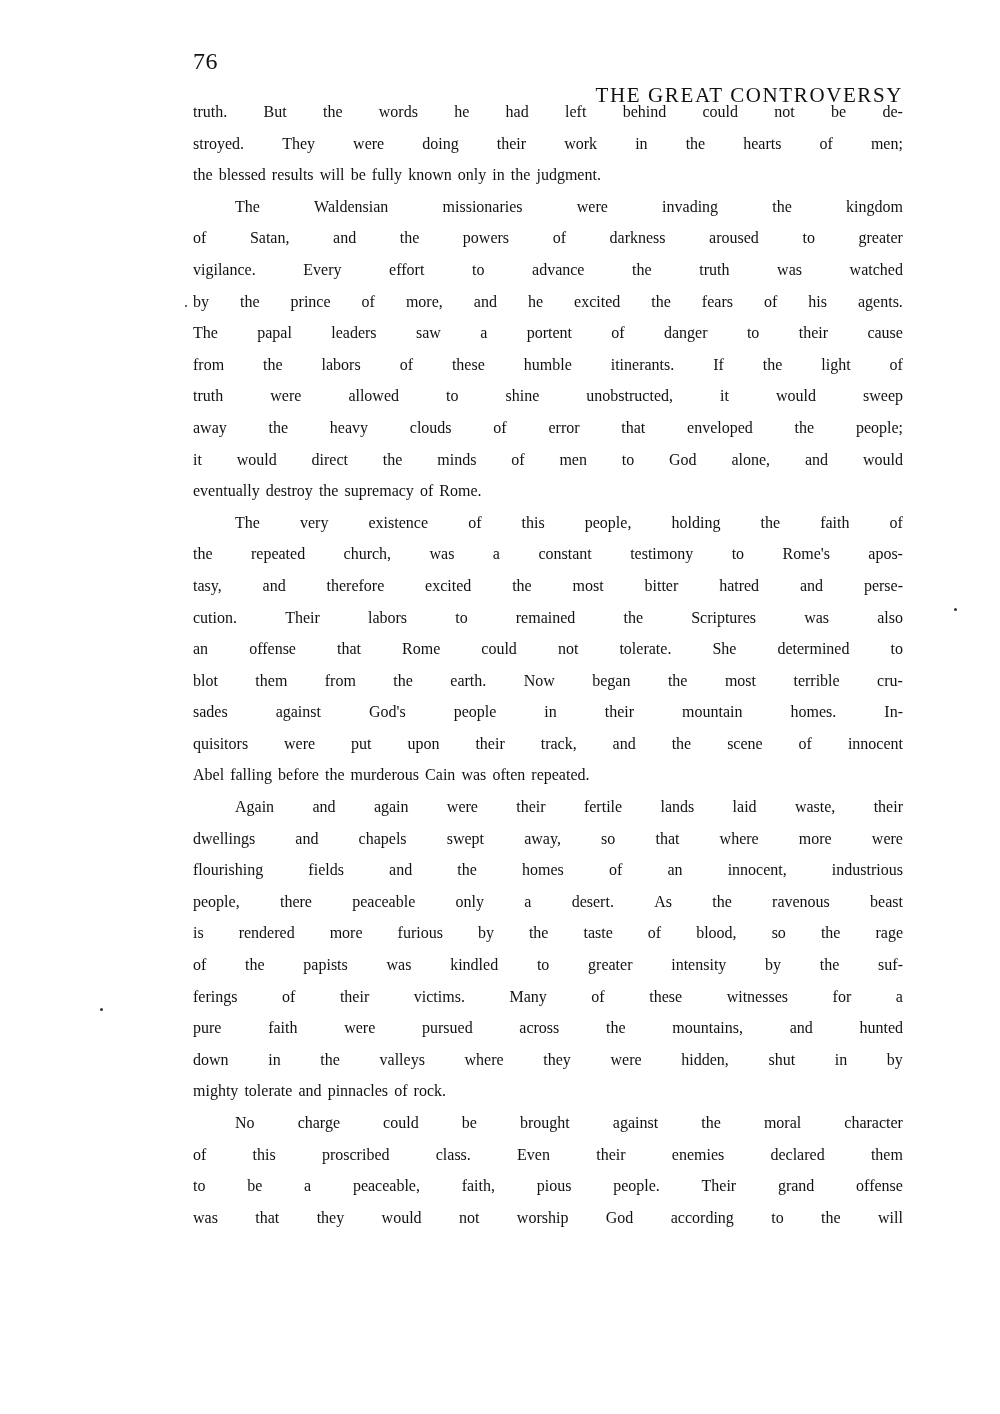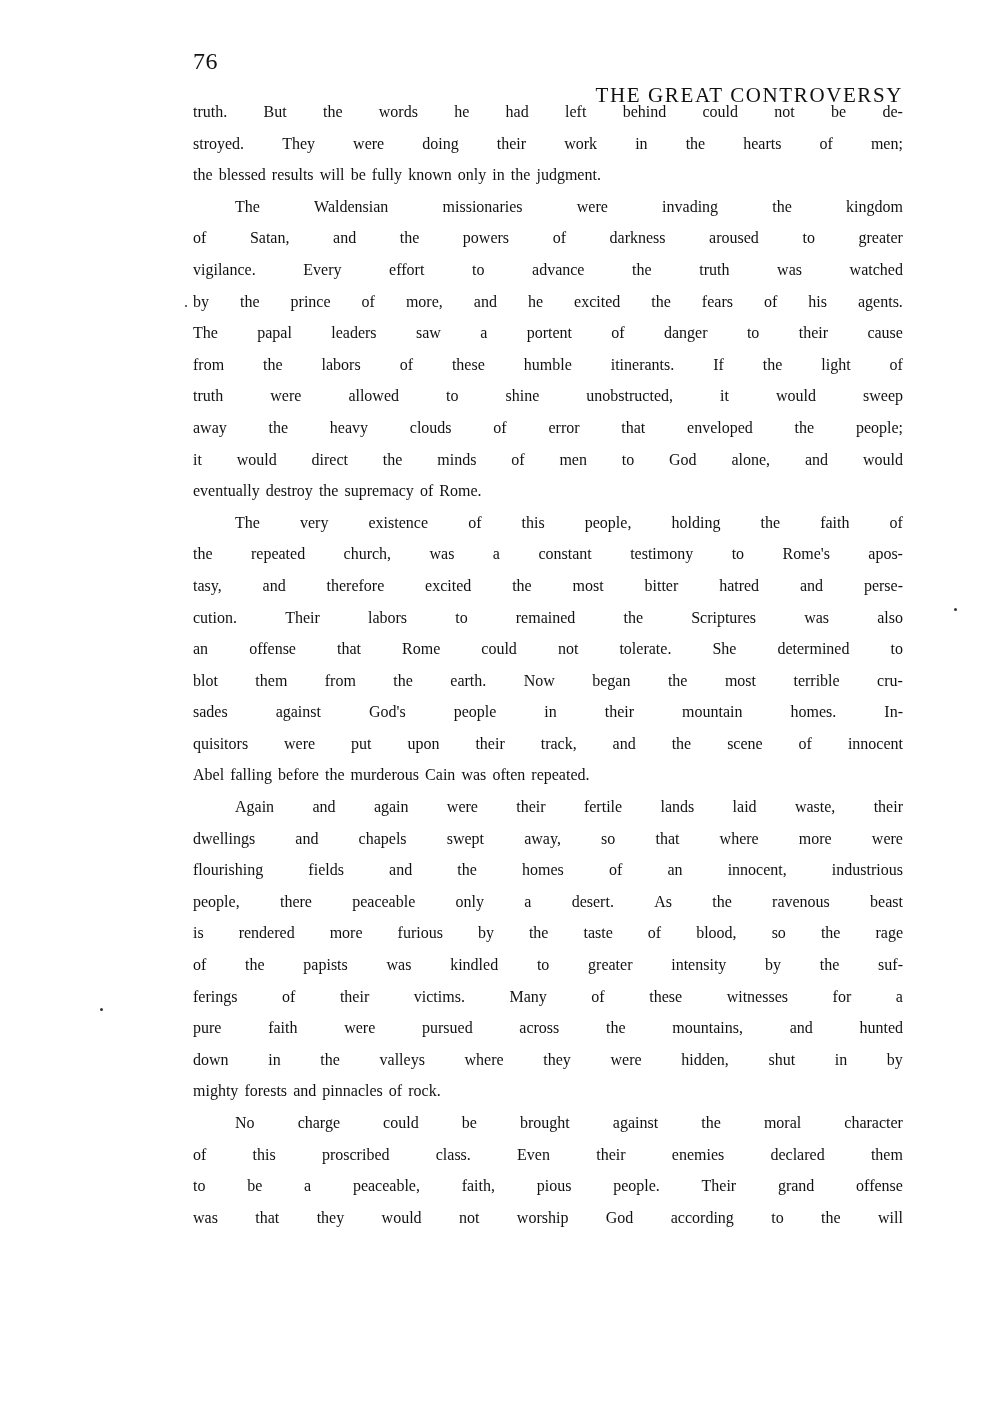--- a/index.html
+++ b/index.html
@@ -541,21 +541,21 @@
             <span>were</span>
             <span>hidden,</span>
             <span>shut</span>
             <span>in</span>
             <span>by</span>
           </span>
         </div>
         <div class="line last">
           <span class="words">
             <span>mighty</span>
-            <span>forests</span>
+            <span>tolerate</span>
             <span>and</span>
             <span>pinnacles</span>
             <span>of</span>
             <span>rock.</span>
           </span>
         </div>
       </div>
       <div>
         <div class="line indent">
           <span class="words">

